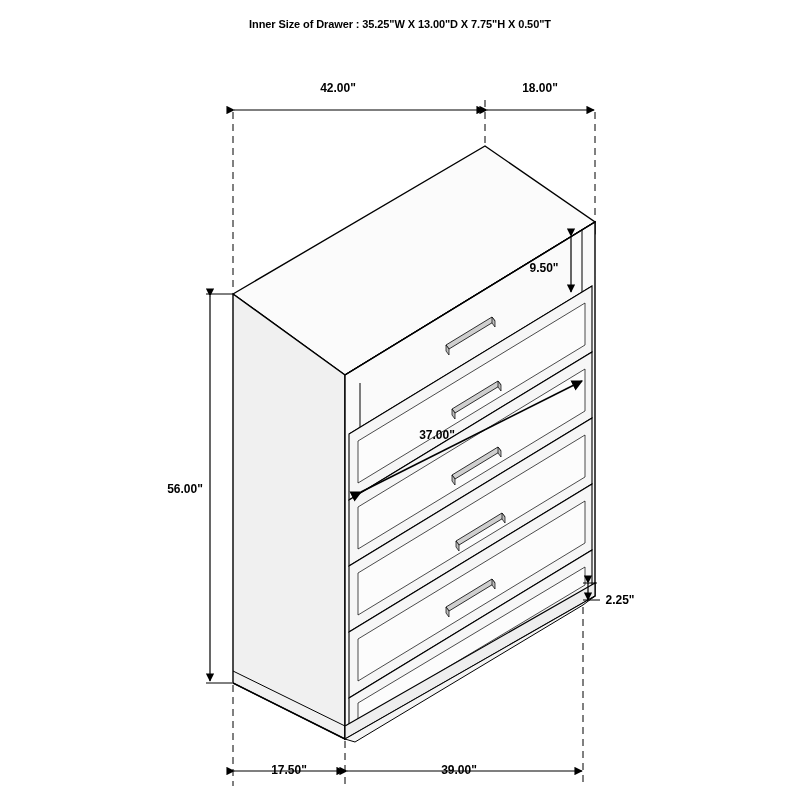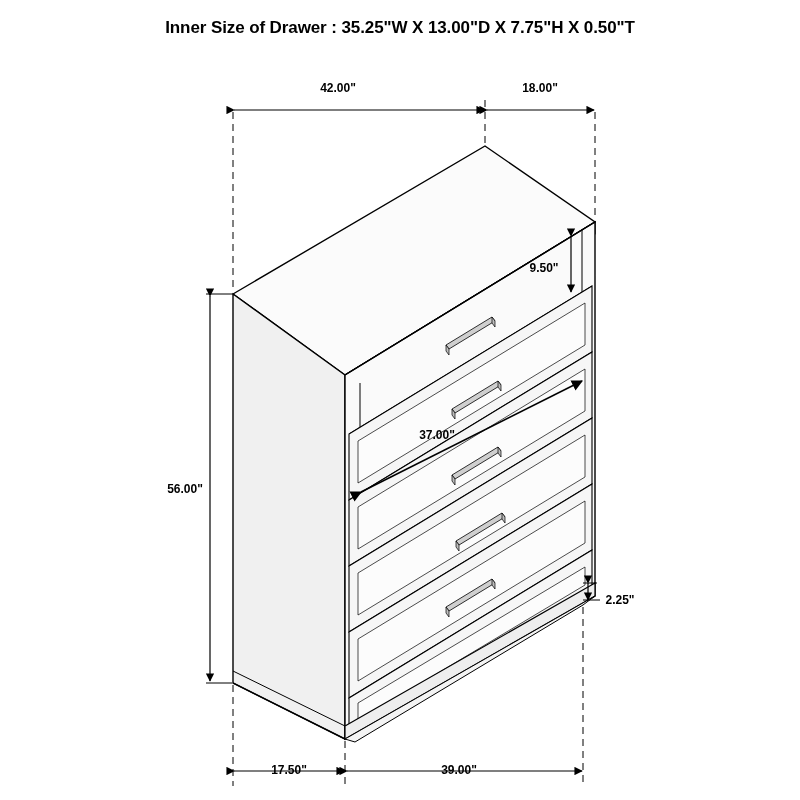--- a/index.html
+++ b/index.html
@@ -19,21 +19,21 @@
     position: relative;
     width: 800px;
     height: 800px;
   }
   #title {
     position: absolute;
     top: 18px;
     left: 0;
     width: 800px;
     text-align: center;
-    font-size: 17px;
+    font-size: 11px;
     font-weight: bold;
     letter-spacing: -0.1px;
     color: #000;
   }
   svg#drawing {
     position: absolute;
     left: 0;
     top: 0;
     width: 800px;
     height: 800px;

